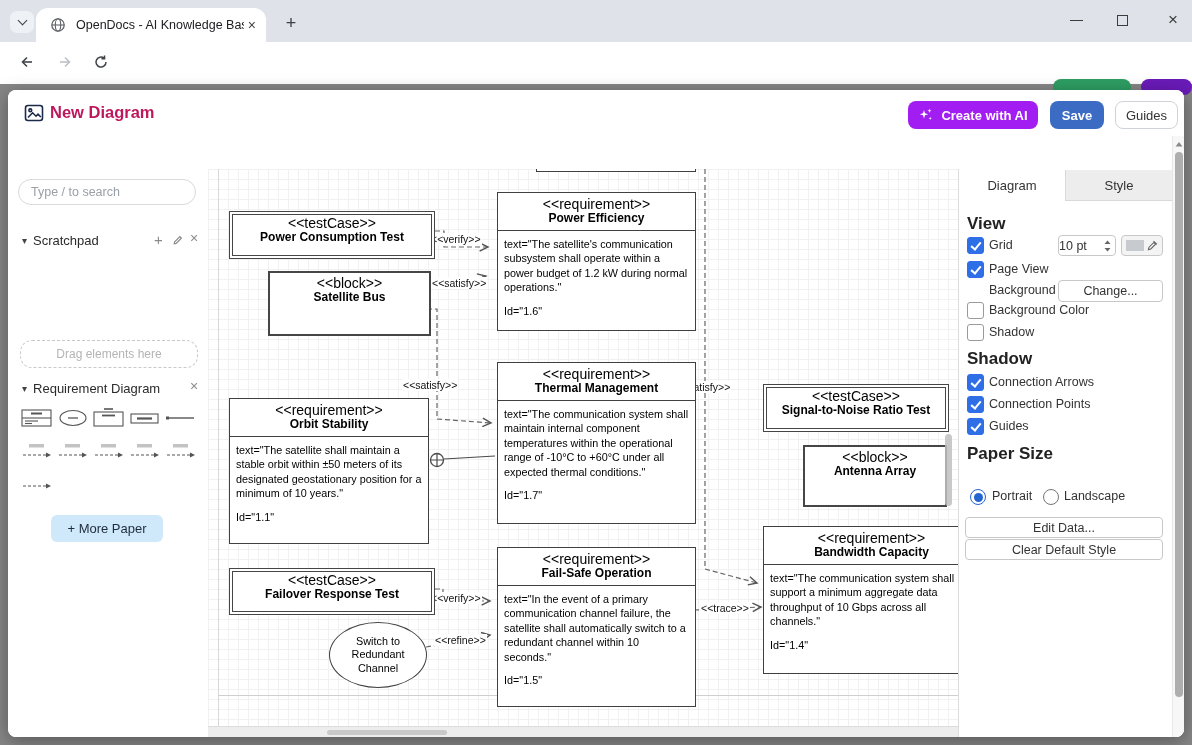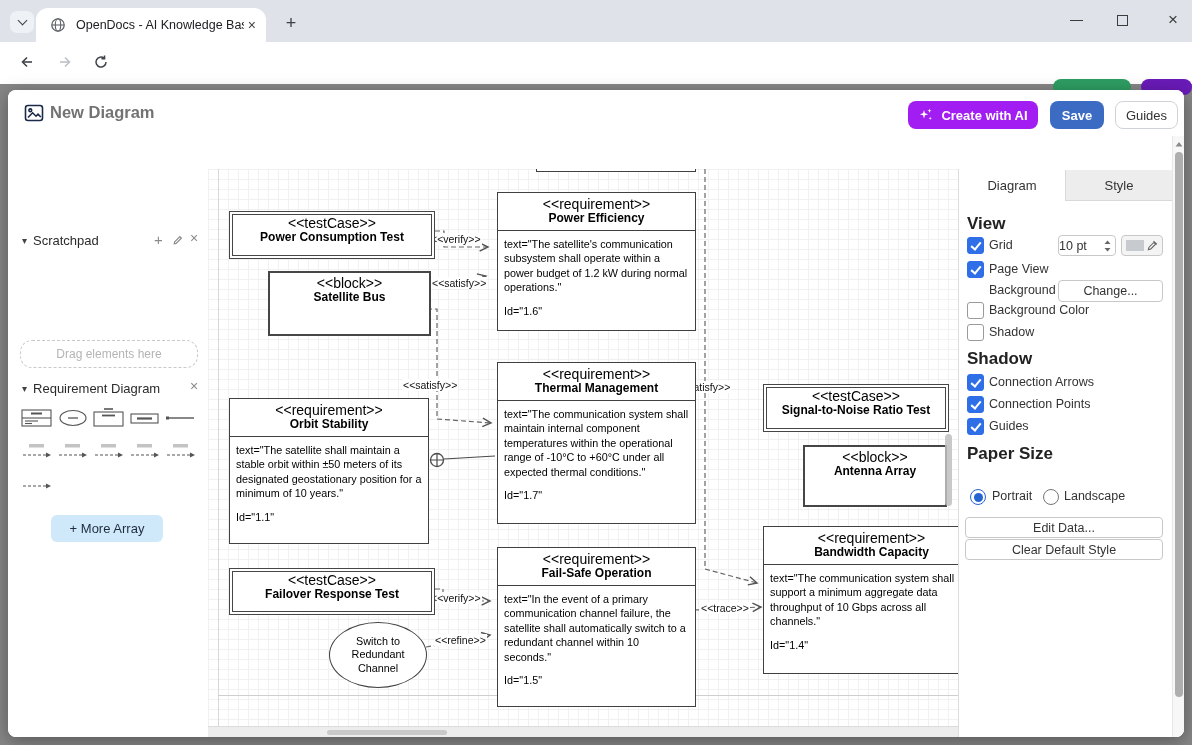--- a/index.html
+++ b/index.html
@@ -14,21 +14,21 @@
   .tabtitle{font-size:12.5px;color:#202124;white-space:nowrap;overflow:hidden;flex:1;margin-left:10px}
   .urlbar{left:0;top:42px;width:1192px;height:42px;background:#fff}
   .pill{left:125px;top:48px;width:885px;height:30px;background:#eef1f5;border-radius:15px}
   .urltext{position:absolute;left:40px;top:7px;font-size:13px;color:#202124;white-space:nowrap}
   .avatar{left:1119px;top:50px;width:26px;height:26px;border-radius:50%;background:#2b9aa8;color:#fff;
           font-size:13px;display:flex;align-items:center;justify-content:center}
   
   .modal{left:8px;top:90px;width:1176px;height:647px;background:#fff;border-radius:8px;overflow:hidden;
          box-shadow:0 4px 18px rgba(0,0,0,.35)}
   .mhead{position:absolute;left:0;top:0;width:1176px;height:46px;border-bottom:1px solid #ebebeb;background:#fff}
-  .mtitle{position:absolute;left:42px;top:13px;font-size:16.5px;font-weight:bold;color:#737373}
+  .mtitle{position:absolute;left:42px;top:13px;font-size:16.5px;font-weight:bold;color:#be185d}
   .btn{position:absolute;height:28px;border-radius:8px;display:flex;align-items:center;justify-content:center;
        font-size:13px;font-weight:bold;box-sizing:border-box;cursor:default}
   .toolbar{position:absolute;left:0;top:46px;width:1176px;height:33px;background:#fff;border-bottom:1px solid #dcdcdc}
   .tbi{position:absolute;top:50px;width:26px;height:24px;display:flex;align-items:center;justify-content:center;color:#4c5157}
   .dis{color:#b3b7bb}
   .tdiv{position:absolute;top:52px;width:1px;height:20px;background:#e2e2e2}
   
   .sidebar{position:absolute;left:0;top:79px;width:200px;height:568px;background:#fff;border-right:1px solid #dcdcdc}
   .search{position:absolute;left:10px;top:10px;width:178px;height:26px;border:1px solid #d9d9d9;border-radius:13px;
           font-size:12.5px;color:#333;padding:0 12px;box-sizing:border-box;outline:none;font-family:"Liberation Sans",sans-serif}
@@ -353,20 +353,21 @@
             <g stroke="currentColor" stroke-width="1.4" fill="none">
               <rect x="1.5" y="2.5" width="13" height="11" rx="1"></rect>
               <rect x="9.8" y="3.6" width="3.6" height="8.8" fill="currentColor" stroke="none"></rect>
               <path d="M4.2,6 L6.6,8 L4.2,10" fill="currentColor" stroke="none"></path>
             </g>
           </svg>
       </div>
     </div>
 
     <div class="sidebar">
+      <input class="search" placeholder="Type / to search" style="">
       <div class="sechead" style="top:64px">
         <span class="tri">▾</span>
         <span>Scratchpad</span>
       </div>
       <span class="secico" style="left:146px;top:62px;font-size:15px">+</span>
       <svg class="abs" style="left:164px;top:65px" width="12" height="12" viewBox="0 0 16 16">
           <path d="M3.5,10.5 L10.5,3.5 L12.5,5.5 L5.5,12.5 L3,13 Z" fill="none" stroke="#8a8a8a" stroke-width="1.6"></path>
         </svg>
       <span class="secico" style="left:182px;top:61px;font-size:14px">×</span>
       <div class="dragarea">
@@ -456,21 +457,21 @@
       </div>
 
       <div class="thumb" style="left:12px;top:306px">
         <svg width="34" height="22" viewBox="0 0 34 22">
             <line x1="3" y1="11" x2="27" y2="11" stroke="#555" stroke-width="1.2" stroke-dasharray="3 2"></line>
             <path d="M26,8.5 L31,11 L26,13.5 Z" fill="#555"></path>
           </svg>
       </div>
 
       <div class="moreshapes">
-        <span>+ More Array</span>
+        <span>+ More Paper</span>
       </div>
     </div>
 
     <div class="canvas">
 
       <div class="abs" style="left:10px;top:0;width:1px;height:557px;background:#d8d8d8"></div>
       <div class="abs" style="left:10px;top:526px;width:740px;height:1px;background:#cfcfcf"></div>
 
       <svg class="abs" style="left:0;top:0" width="750" height="557" viewBox="0 0 750 557">
         <defs>

